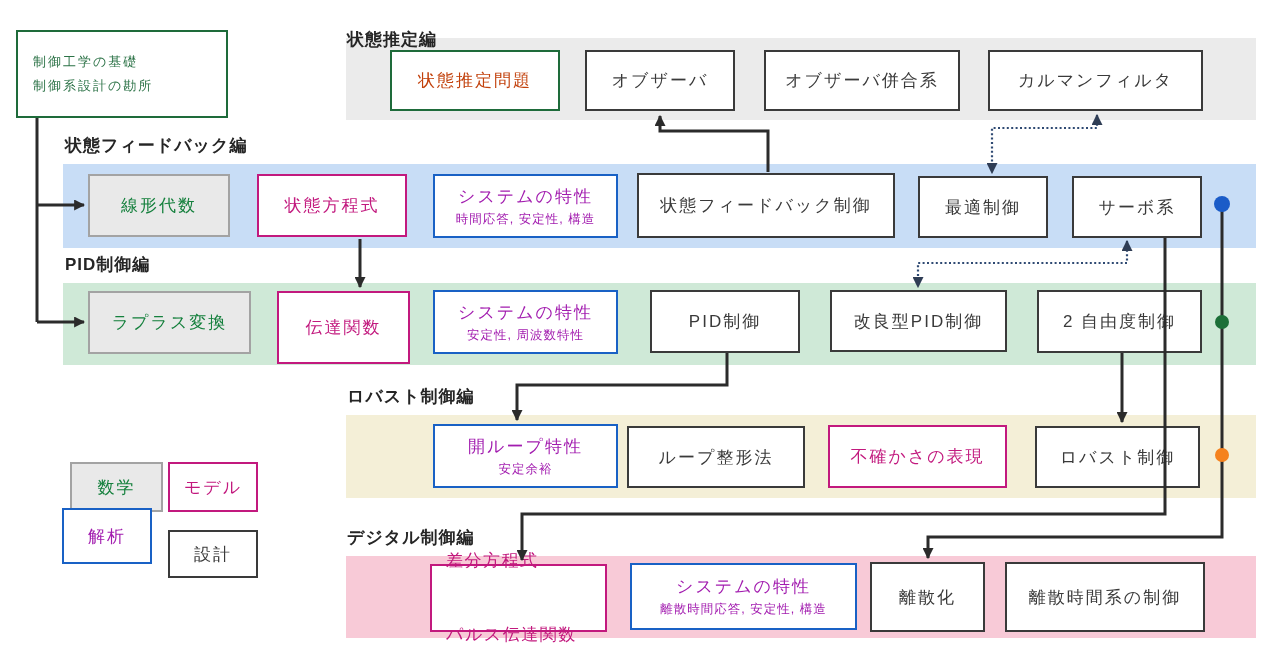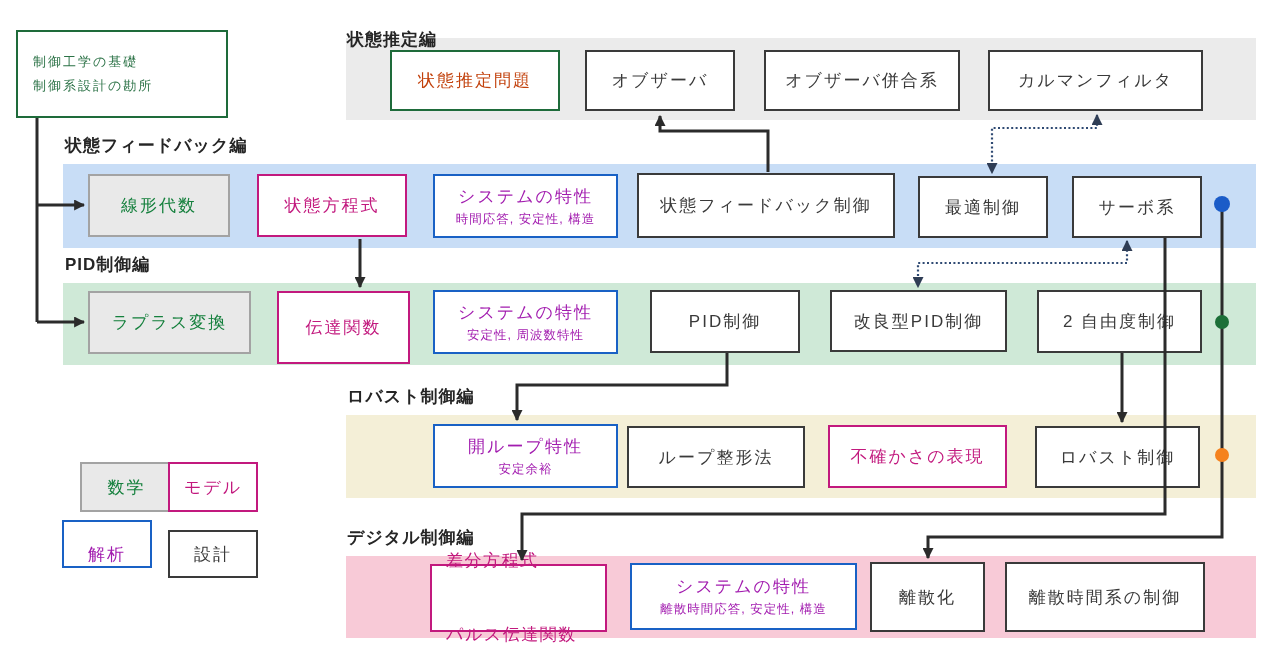--- a/index.html
+++ b/index.html
@@ -128,27 +128,27 @@
     <span>システムの特性</span>
     <span class="sub">離散時間応答, 安定性, 構造</span>
   </div>
   <div class="box" style="left:870px;top:562px;width:115px;height:70px;">
       <span>離散化</span>
     </div>
   <div class="box" style="left:1005px;top:562px;width:200px;height:70px;">
       <span>離散時間系の制御</span>
     </div>
 
-  <div class="box math" style="left:80px;top:462px;width:93px;height:50px;">
+  <div class="box math" style="left:70px;top:462px;width:93px;height:50px;">
       <span>数学</span>
     </div>
   <div class="box model" style="left:168px;top:462px;width:90px;height:50px;">
       <span>モデル</span>
     </div>
-  <div class="box analysis" style="left:62px;top:520px;width:90px;height:48px;justify-content:flex-end;">
+  <div class="box analysis" style="left:62px;top:508px;width:90px;height:56px;">
       <span>解析</span>
     </div>
   <div class="box" style="left:168px;top:530px;width:90px;height:48px;">
       <span>設計</span>
     </div>
 
   <svg class="wires" width="1279" height="649" viewBox="0 0 1279 649">
     <defs>
       <marker id="arrow-solid" viewBox="0 0 10 10" refX="9" refY="5" markerWidth="11" markerHeight="11" orient="auto-start-reverse" markerUnits="userSpaceOnUse">
         <path d="M0,0 L10,5 L0,10 z" fill="#2b2b2b"></path>

